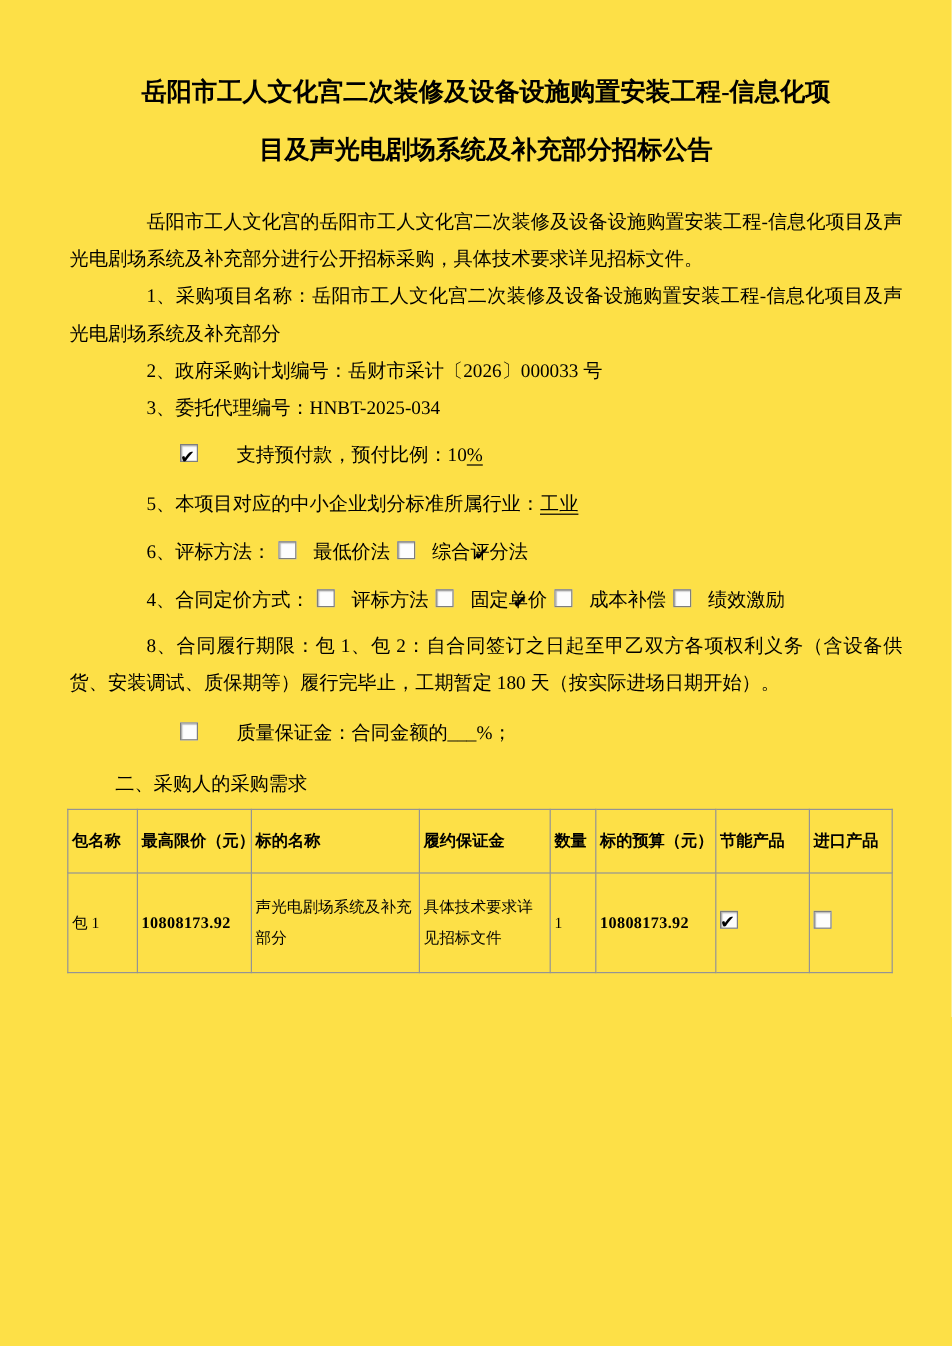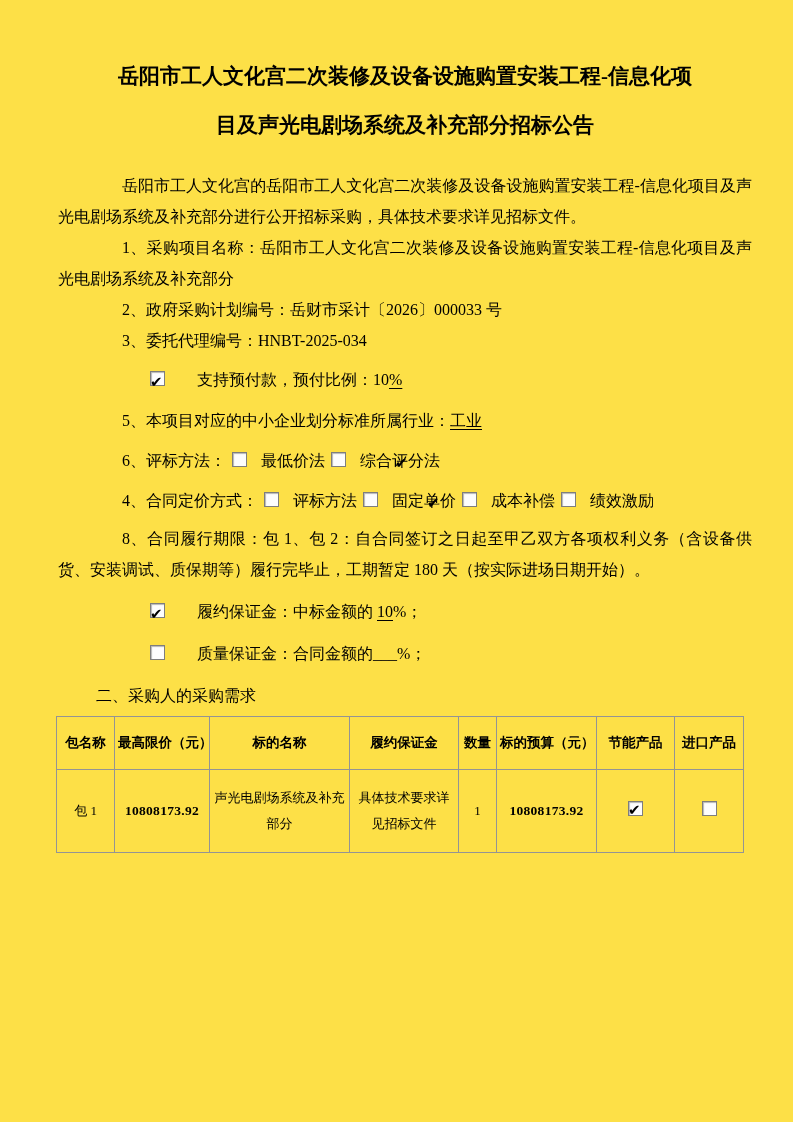--- a/index.html
+++ b/index.html
@@ -34,21 +34,21 @@
   .cb.checked::before {
     content:"\2714"; position:absolute; left:-1px; top:-5px;
     font-size:15px; font-weight:bold; color:#000;
     font-family:"DejaVu Sans",sans-serif;
   }
   .tbl {
     border-collapse:collapse; table-layout:fixed; width:687px;
     margin-top:5px; font-size:13px; margin-left:-2px;
   }
   .tbl th, .tbl td {
-    border:1px solid #949494; text-align:center; vertical-align:middle;
+    border:1px solid #949494; text-align:left; vertical-align:middle;
     padding:2px 3px; overflow:visible;
   }
   .tbl th { height:48px; font-weight:bold; white-space:nowrap; font-size:13.5px; }
   .tbl td { height:78px; line-height:26px; }
   .num { font-weight:bold; font-size:13.5px; letter-spacing:.3px; }
 </style>
 </head>
 <body>
 
 <div class="page">
@@ -78,23 +78,20 @@
   </p>
 
   <p class="para ind cbline mt9">
     <span>4、合同定价方式：</span><span class="cb"></span><span>评标方法</span><span class="cb checked"></span><span>固定单价</span><span class="cb"></span><span>成本补偿</span><span class="cb"></span><span>绩效激励</span>
   </p>
 
   <p class="para ind mt7">8、合同履行期限：包 1、包 2：自合同签订之日起至甲乙双方各项权利义务（含设备供货、安装调试、质保期等）履行完毕止，工期暂定 180 天（按实际进场日期开始）。</p>
 
 
 
-  <p class="para cbrow g">
-    <span class="cb checked"></span><span style="margin-left:16px;">履约保证金：中标金额的 </span><span class="u">10</span><span>%；</span>
-  </p>
 
 
   <p class="para cbrow g">
     <span class="cb"></span><span style="margin-left:16px;">质量保证金：合同金额的___%；</span>
   </p>
 
   <p class="para h-ind bold mt3">二、采购人的采购需求</p>
 
   <table class="tbl">
     <colgroup>

